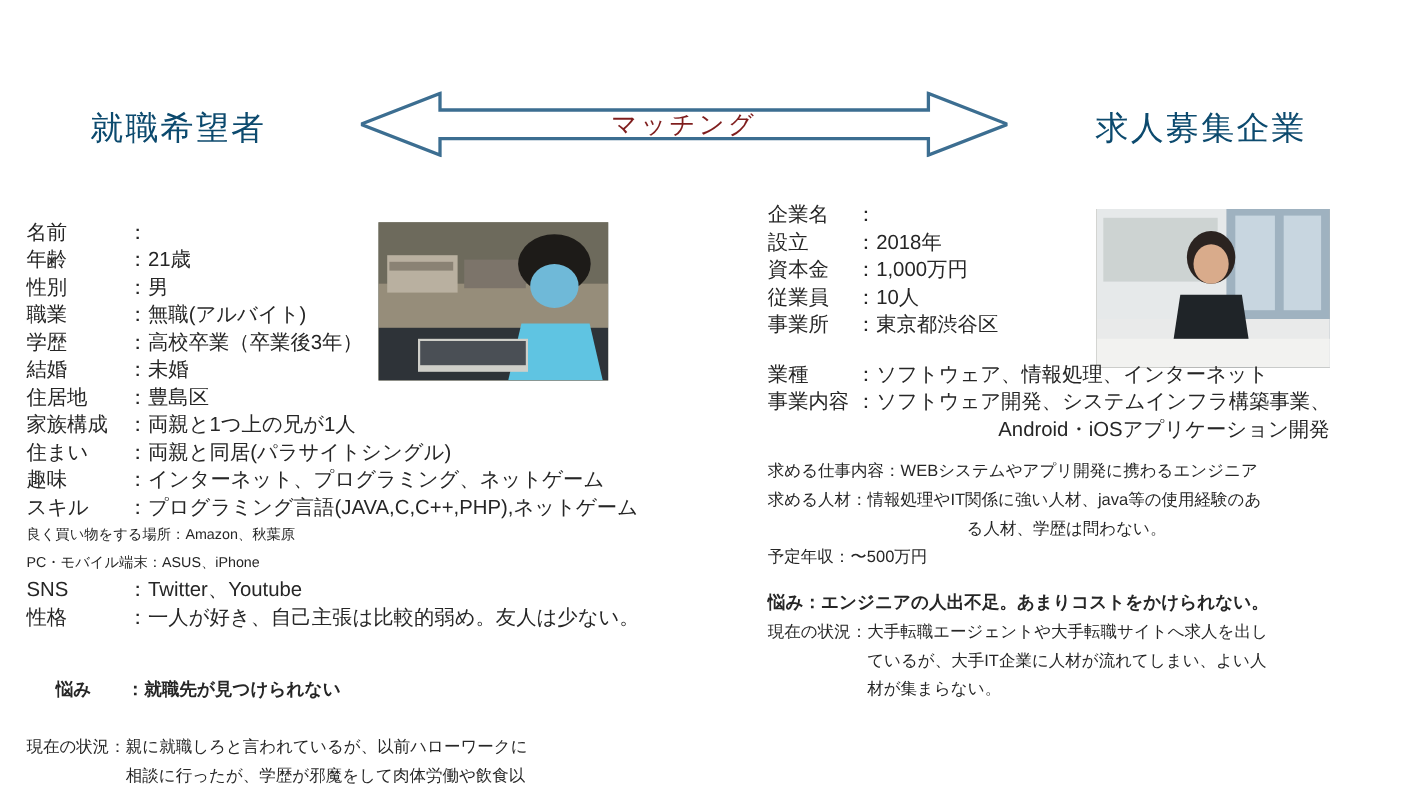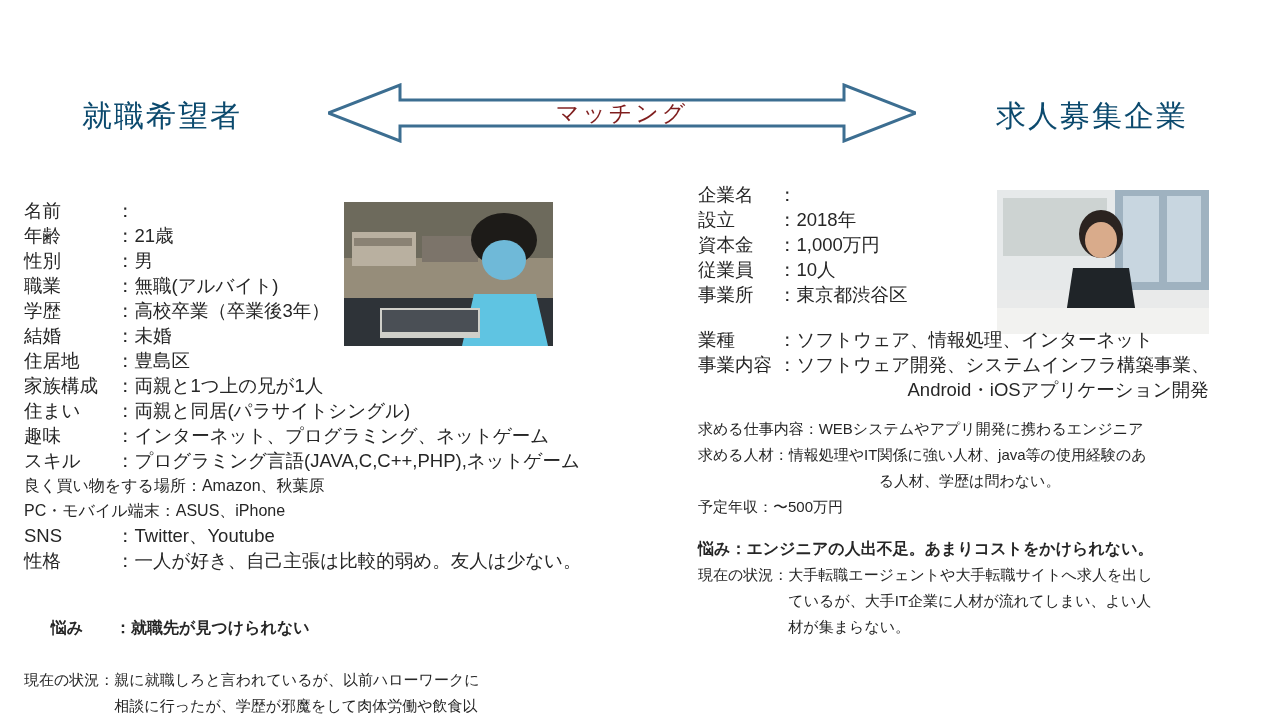--- a/index.html
+++ b/index.html
@@ -72,21 +72,21 @@
     white-space: pre;
   }
   .row .label { flex: 0 0 auto; }
   .row .sep { flex: 0 0 auto; }
   .row .value { flex: 1 1 auto; white-space: pre-wrap; }
 
   .left-label { width: 92px; }
   .right-label { width: 80px; }
 
   .plain {
-    font-size: 16px;
+    font-size: 13px;
     line-height: 25px;
     white-space: pre-wrap;
   }
 
   
   .photo {
     position: absolute;
     overflow: hidden;
     background: #6b6f63;
   }

